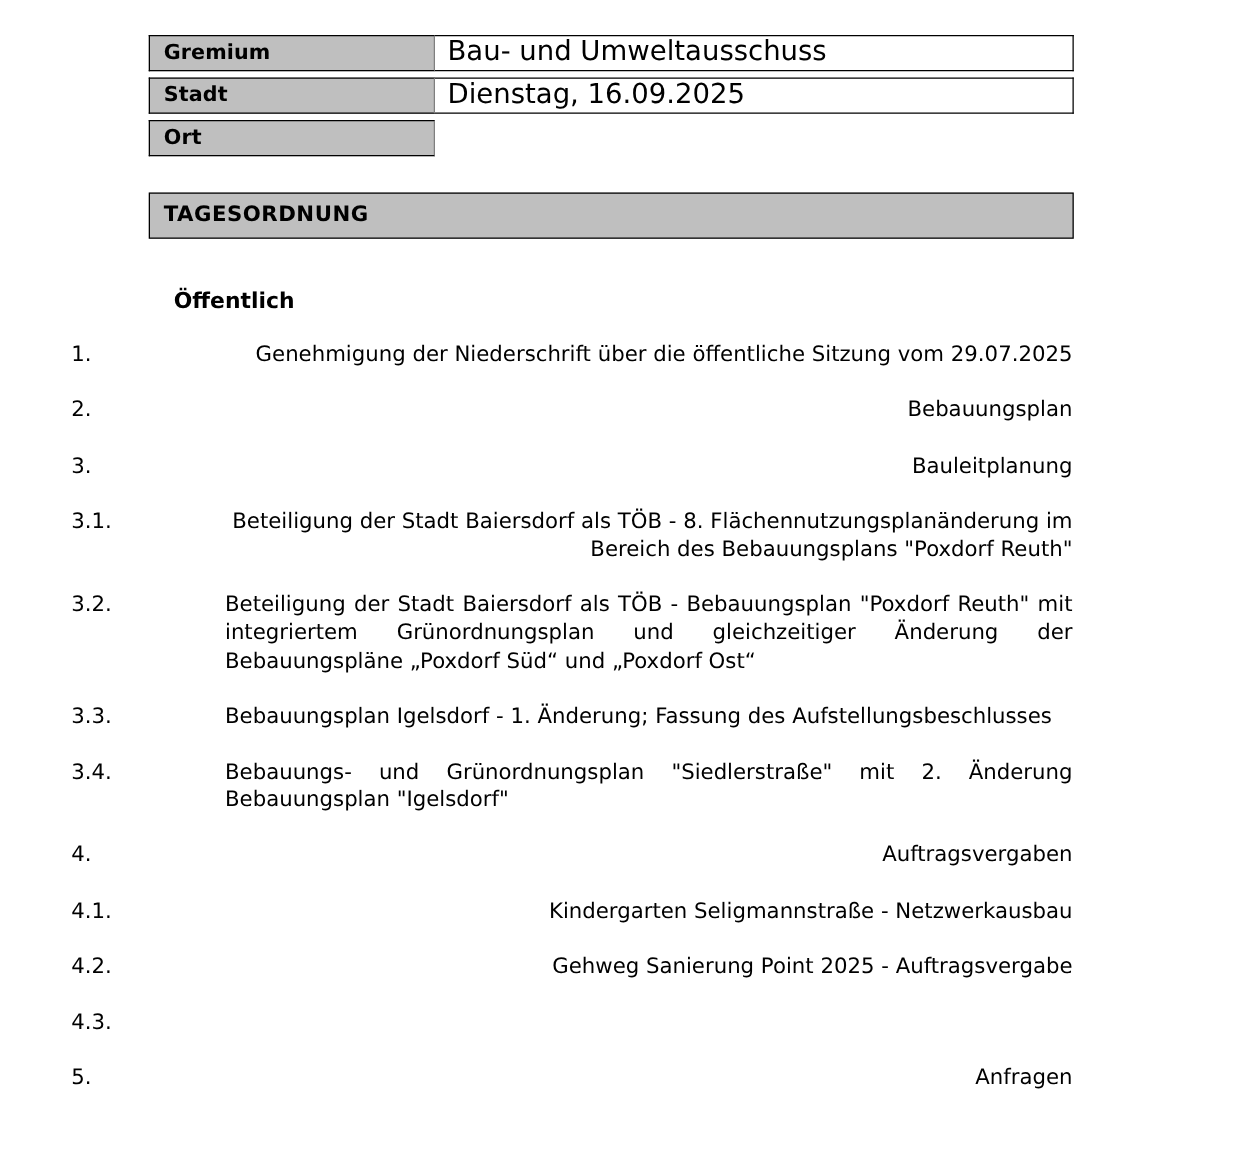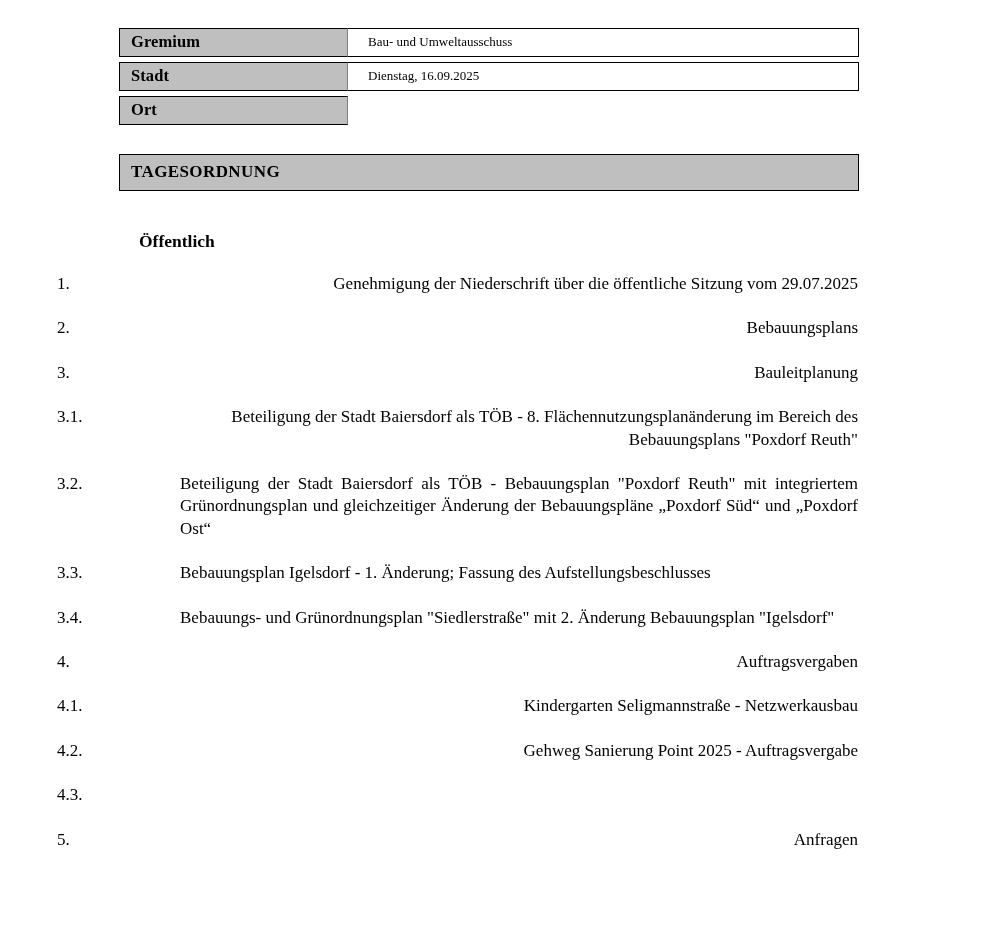--- a/index.html
+++ b/index.html
@@ -14,21 +14,20 @@
     font-family: "DejaVu Sans", sans-serif;
     color: #000000;
     overflow: hidden;
     position: relative;
   }
 
   .page {
     position: relative;
     width: 1000px;
     height: 931px;
-    font-family: Liberation Serif, serif;
   }
 
   
   .meta-table {
     position: absolute;
     left: 119px;
     top: 28px;
     width: 740px;
   }
   .meta-row {
@@ -51,23 +50,23 @@
     letter-spacing: 0.1px;
     white-space: nowrap;
     overflow: hidden;
   }
   .meta-value {
     flex: 1;
     box-sizing: border-box;
     background: #ffffff;
     border: 1.5px solid #000000;
     border-left: none;
-    font-size: 13px;
+    font-size: 22px;
     line-height: 26px;
-    padding-left: 20px;
+    padding-left: 10px;
     white-space: nowrap;
     overflow: hidden;
   }
 
   
   .banner {
     position: absolute;
     left: 119px;
     top: 154px;
     width: 740px;
@@ -152,21 +151,21 @@
 
   <div class="agenda">
 
     <div class="agenda-item">
       <div class="agenda-num">1.</div>
       <div class="agenda-text">Genehmigung der Niederschrift über die öffentliche Sitzung vom 29.07.2025</div>
     </div>
 
     <div class="agenda-item">
       <div class="agenda-num">2.</div>
-      <div class="agenda-text">Bebauungsplans</div>
+      <div class="agenda-text">Bebauungsplan</div>
     </div>
 
     <div class="agenda-item">
       <div class="agenda-num">3.</div>
       <div class="agenda-text">Bauleitplanung</div>
     </div>
 
     <div class="agenda-item">
       <div class="agenda-num">3.1.</div>
       <div class="agenda-text">Beteiligung der Stadt Baiersdorf als TÖB - 8. Flächennutzungsplanänderung im Bereich des Bebauungsplans "Poxdorf Reuth"</div>

